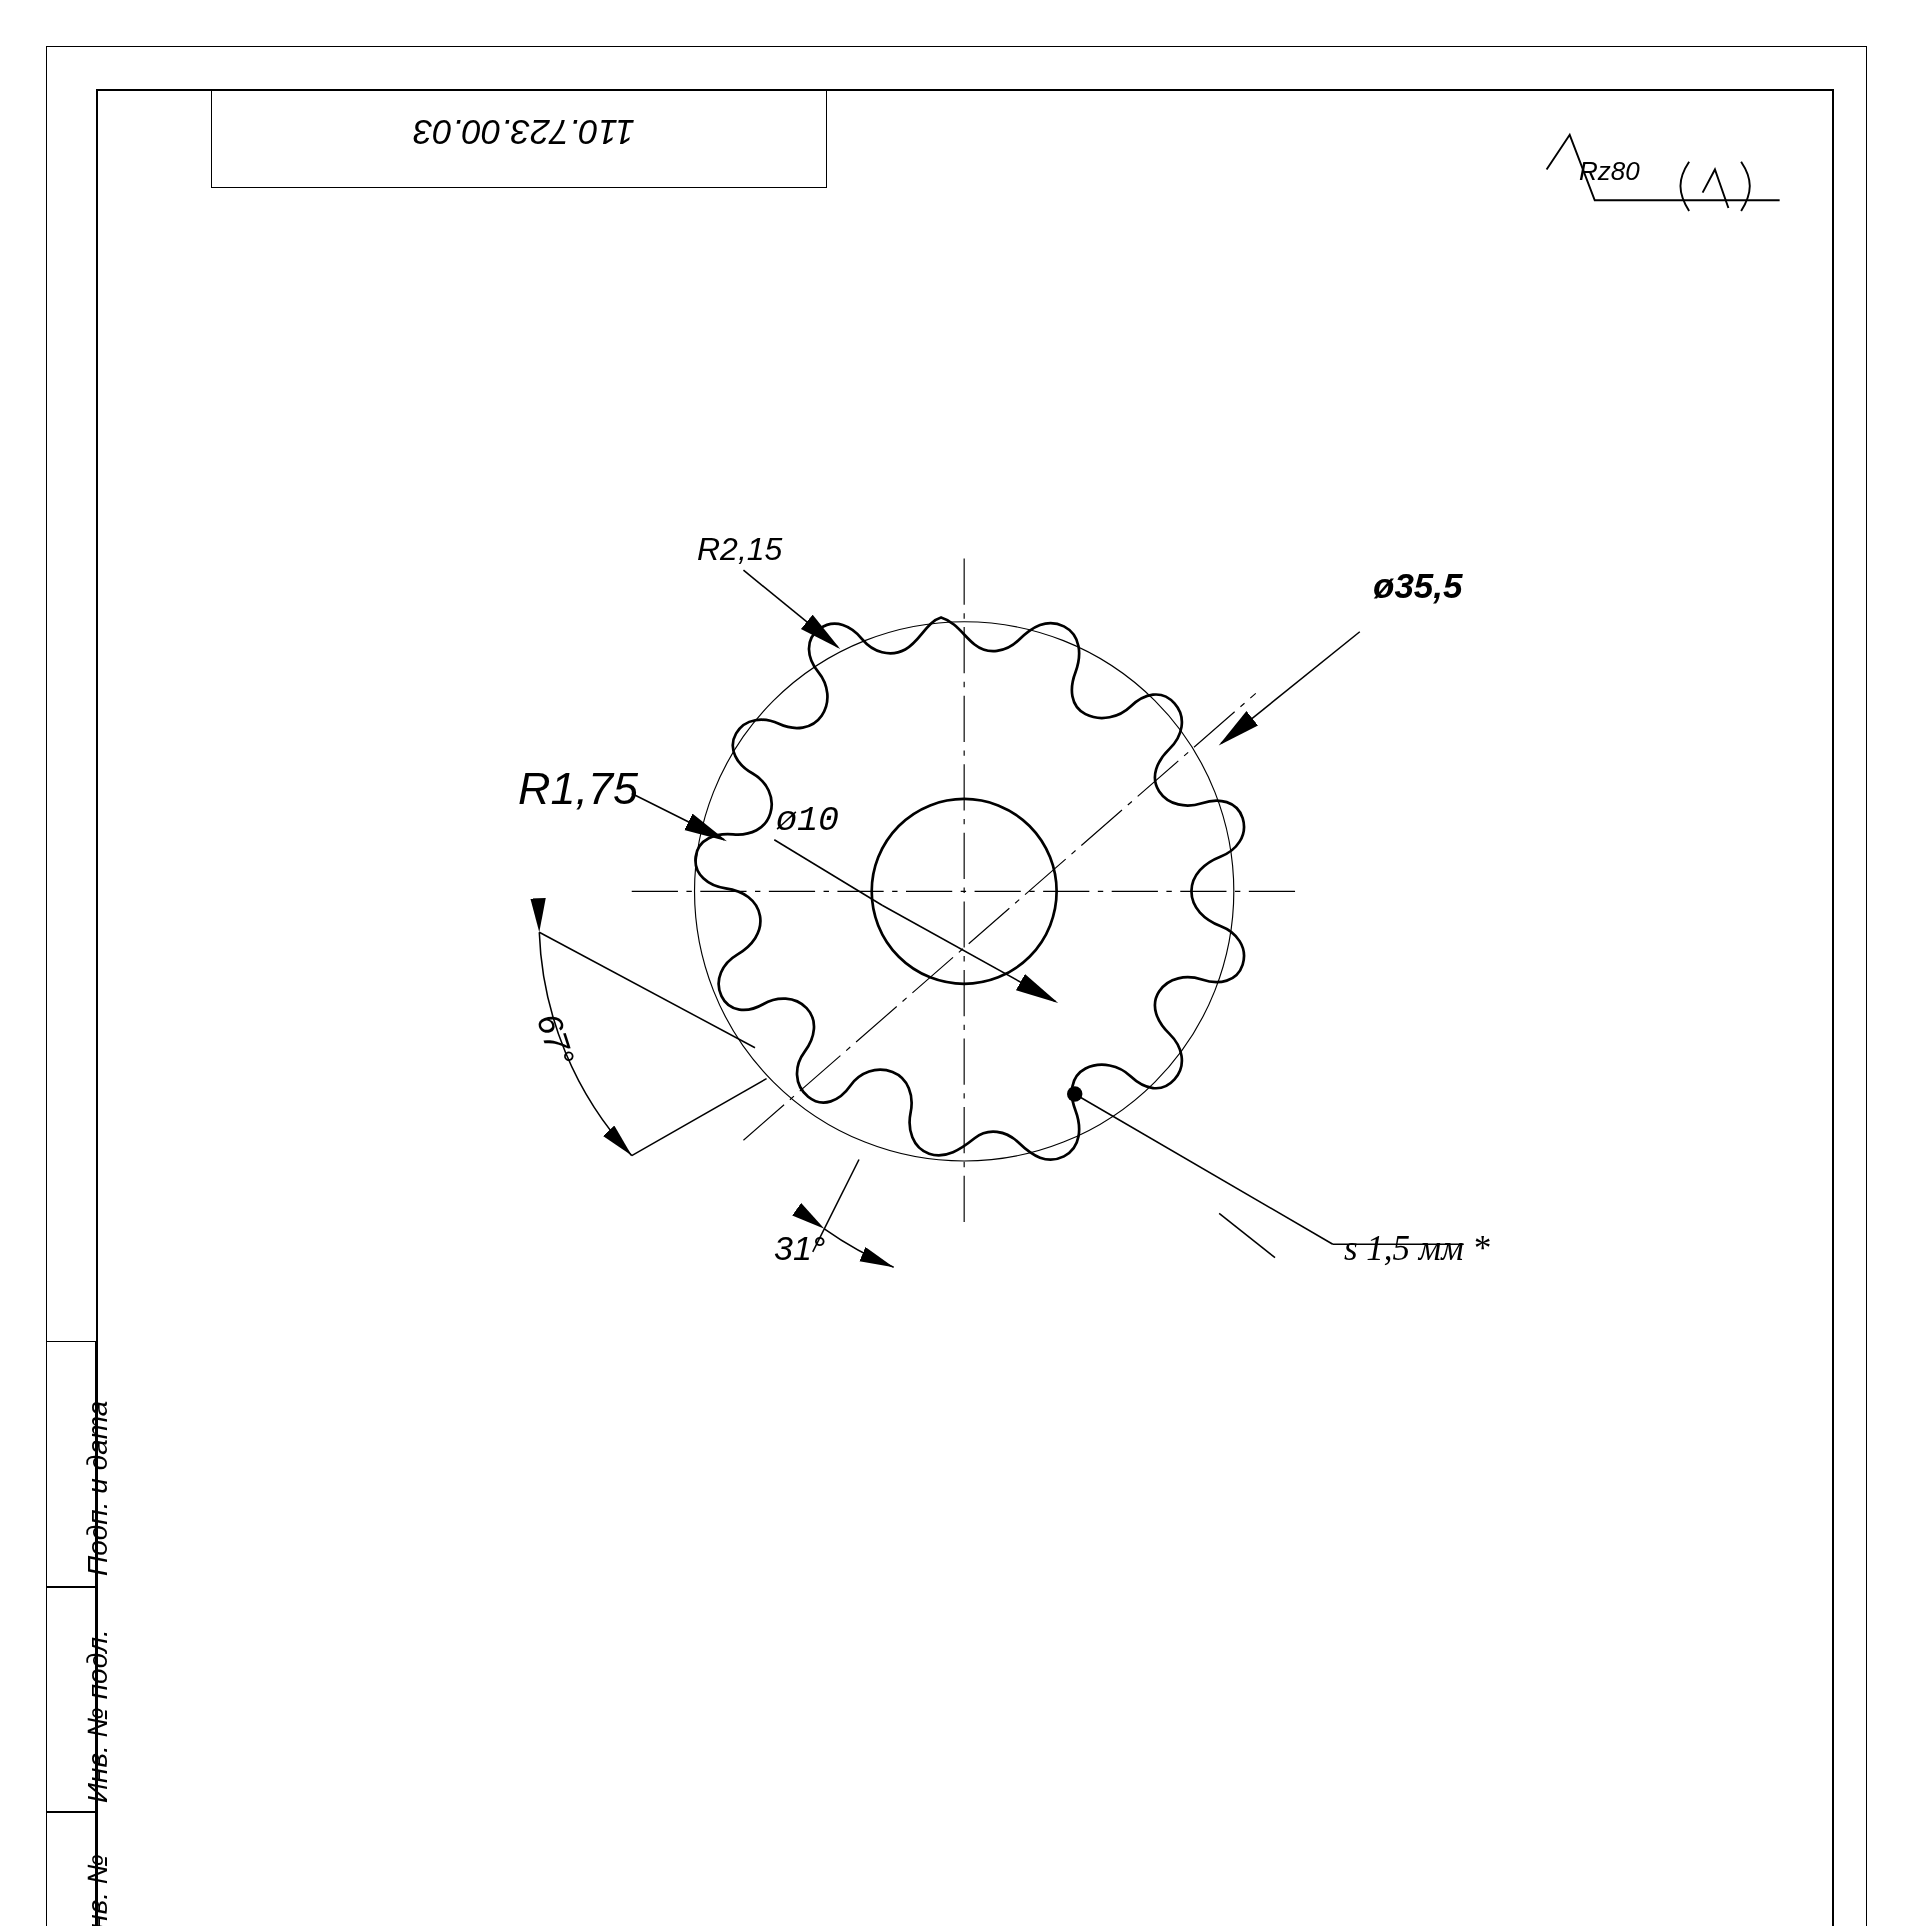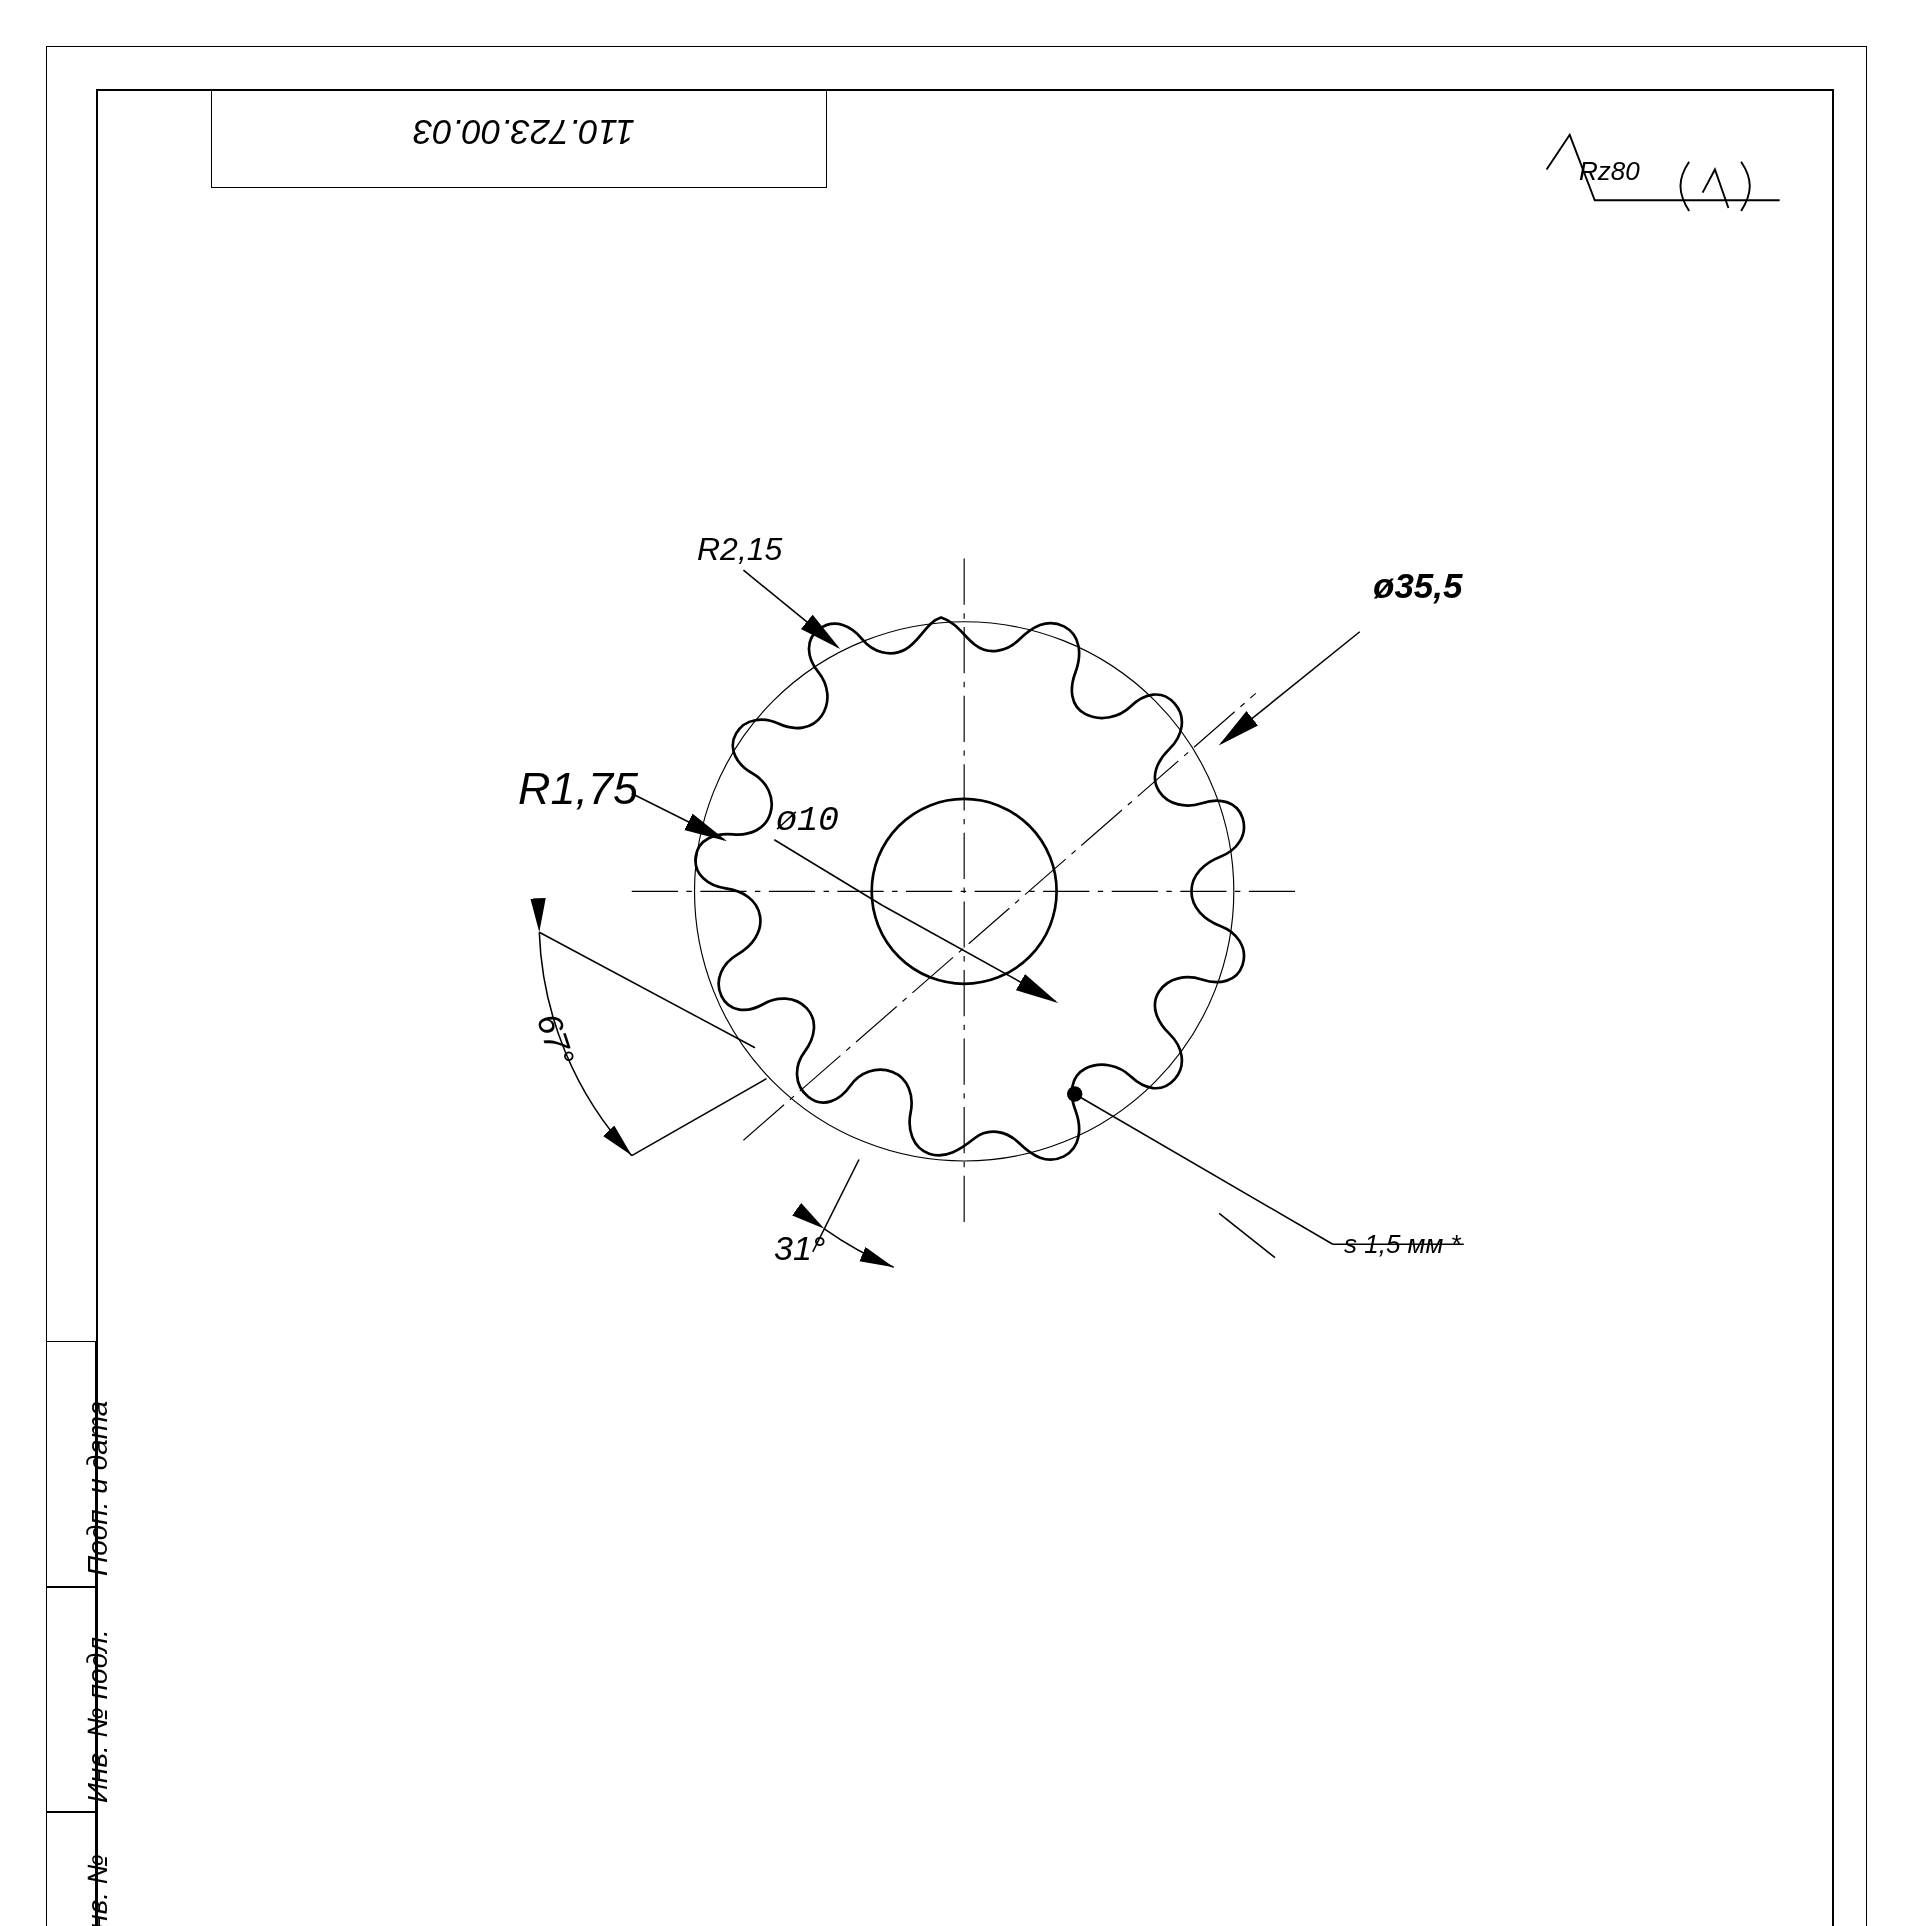--- a/index.html
+++ b/index.html
@@ -173,21 +173,21 @@
       <line x1="3165" y1="3150" x2="3310" y2="3265"></line>
     </g>
   </svg>
 
   <div class="txt" style="left:697px;top:531px;font-size:32px;">R2,15</div>
   <div class="txt" style="left:518px;top:763px;font-size:45px;">R1,75</div>
   <div class="txt" style="left:1373px;top:566px;font-size:35px;font-weight:bold;">ø35,5</div>
   <div class="txt" style="left:776px;top:801px;font-size:35px;font-family:Liberation Mono, monospace;">ø10</div>
   <div class="vtext" style="left:566px;top:1009px;font-size:34px;transform:rotate(72deg);">67°</div>
   <div class="txt" style="left:774px;top:1229px;font-size:34px;">31°</div>
-  <div class="txt" style="left:1344px;top:1229px;font-size:26px;">s 1,5 мм *</div>
+  <div class="txt" style="left:1344px;top:1229px;font-size:35px;font-family:Liberation Serif, serif;">s 1,5 мм *</div>
 
   <div class="cellbox" style="left:46px;top:1341px;width:50px;height:1316px;border-width:1.5px;"></div>
 
   <div class="ln" style="left:96px;top:1341px;width:1.5px;height:1316px;"></div>
 
   <div class="ln" style="left:46px;top:1586px;width:50px;height:1.5px;"></div>
   <div class="ln" style="left:46px;top:1811px;width:50px;height:1.5px;"></div>
 
   <div class="vtext" style="left:82px;top:1576px;font-size:28px;transform:rotate(-90deg);">Подп. и дата</div>
   <div class="vtext" style="left:82px;top:1803px;font-size:28px;transform:rotate(-90deg);">Инв. № подл.</div>

